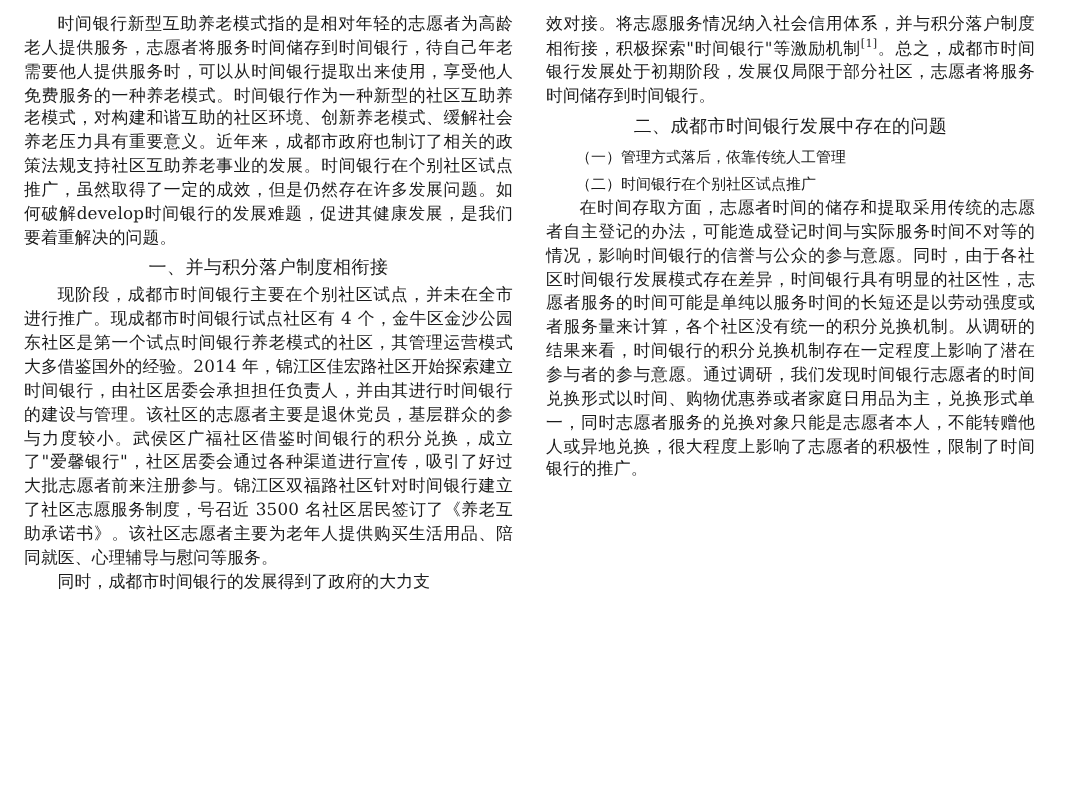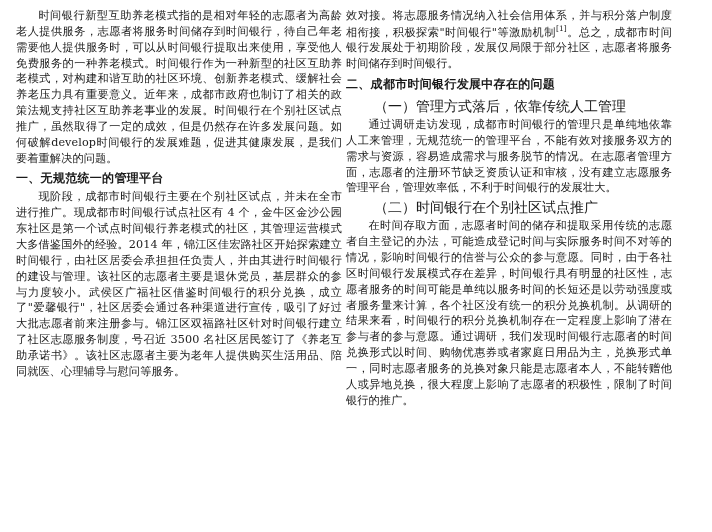--- a/index.html
+++ b/index.html
@@ -16,21 +16,21 @@
   }
   .page {
     position: relative;
     width: 712px;
     height: 532px;
     box-sizing: border-box;
     padding: 8px 18px 6px 16px;
   }
   .columns {
     display: flex;
-    gap: 4px;
+    gap: 22px;
     height: 100%;
   }
   .col {
     width: 326px;
     display: flex;
     flex-direction: column;
   }
   p.body-text {
     margin: 0;
     font-size: 11.2px;
@@ -38,53 +38,53 @@
     text-align: justify;
     text-justify: inter-ideograph;
     letter-spacing: 0.1px;
   }
   p.indent {
     text-indent: 2em;
   }
   h2.section-heading {
     margin: 4px 0 2px 0;
     font-size: 12px;
-    font-weight: bold;
-    text-align: left;
+    font-weight: normal;
+    text-align: center;
     letter-spacing: 0.3px;
     font-family: "DejaVu Sans", "Liberation Sans", sans-serif;
   }
   h3.sub-heading {
     margin: 3px 0 1px 0;
-    font-size: 14px;
+    font-size: 10px;
     font-weight: normal;
     text-indent: 2em;
     text-align: left;
     font-family: "DejaVu Serif", "Liberation Serif", serif;
   }
   .sup {
     font-size: 7.5px;
     vertical-align: super;
   }
 </style>
 </head>
 <body>
 
 <div class="page">
   <div class="columns">
 
     <div class="col">
       <p class="body-text indent">时间银行新型互助养老模式指的是相对年轻的志愿者为高龄老人提供服务，志愿者将服务时间储存到时间银行，待自己年老需要他人提供服务时，可以从时间银行提取出来使用，享受他人免费服务的一种养老模式。时间银行作为一种新型的社区互助养老模式，对构建和谐互助的社区环境、创新养老模式、缓解社会养老压力具有重要意义。近年来，成都市政府也制订了相关的政策法规支持社区互助养老事业的发展。时间银行在个别社区试点推广，虽然取得了一定的成效，但是仍然存在许多发展问题。如何破解develop时间银行的发展难题，促进其健康发展，是我们要着重解决的问题。</p>
-      <h2 class="section-heading">一、无规范统一的管理平台</h2>
+      <h2 class="section-heading">一、并与积分落户制度相衔接</h2>
       <p class="body-text indent">现阶段，成都市时间银行主要在个别社区试点，并未在全市进行推广。现成都市时间银行试点社区有 4 个，金牛区金沙公园东社区是第一个试点时间银行养老模式的社区，其管理运营模式大多借鉴国外的经验。2014 年，锦江区佳宏路社区开始探索建立时间银行，由社区居委会承担担任负责人，并由其进行时间银行的建设与管理。该社区的志愿者主要是退休党员，基层群众的参与力度较小。武侯区广福社区借鉴时间银行的积分兑换，成立了"爱馨银行"，社区居委会通过各种渠道进行宣传，吸引了好过大批志愿者前来注册参与。锦江区双福路社区针对时间银行建立了社区志愿服务制度，号召近 3500 名社区居民签订了《养老互助承诺书》。该社区志愿者主要为老年人提供购买生活用品、陪同就医、心理辅导与慰问等服务。</p>
+      <p class="body-text indent">同时，成都市时间银行的发展得到了政府的大力支</p>
     </div>
 
     <div class="col">
       <p class="body-text"><span>效对接。将志愿服务情况纳入社会信用体系，并与积分落户制度相衔接，积极探索"时间银行"等激励机制</span><span class="sup">[1]</span><span>。总之，成都市时间银行发展处于初期阶段，发展仅局限于部分社区，志愿者将服务时间储存到时间银行。</span></p>
       <h2 class="section-heading">二、成都市时间银行发展中存在的问题</h2>
       <h3 class="sub-heading">（一）管理方式落后，依靠传统人工管理</h3>
-      <p class="body-text indent">通过调研走访发现，成都市时间银行的管理只是单纯地依靠人工来管理，无规范统一的管理平台，不能有效对接服务双方的需求与资源，容易造成需求与服务脱节的情况。在志愿者管理方面，志愿者的注册环节缺乏资质认证和审核，没有建立志愿服务管理平台，管理效率低，不利于时间银行的发展壮大。</p>
       <h3 class="sub-heading">（二）时间银行在个别社区试点推广</h3>
       <p class="body-text indent">在时间存取方面，志愿者时间的储存和提取采用传统的志愿者自主登记的办法，可能造成登记时间与实际服务时间不对等的情况，影响时间银行的信誉与公众的参与意愿。同时，由于各社区时间银行发展模式存在差异，时间银行具有明显的社区性，志愿者服务的时间可能是单纯以服务时间的长短还是以劳动强度或者服务量来计算，各个社区没有统一的积分兑换机制。从调研的结果来看，时间银行的积分兑换机制存在一定程度上影响了潜在参与者的参与意愿。通过调研，我们发现时间银行志愿者的时间兑换形式以时间、购物优惠券或者家庭日用品为主，兑换形式单一，同时志愿者服务的兑换对象只能是志愿者本人，不能转赠他人或异地兑换，很大程度上影响了志愿者的积极性，限制了时间银行的推广。</p>
     </div>
 
   </div>
 </div>
 
 </body></html>

